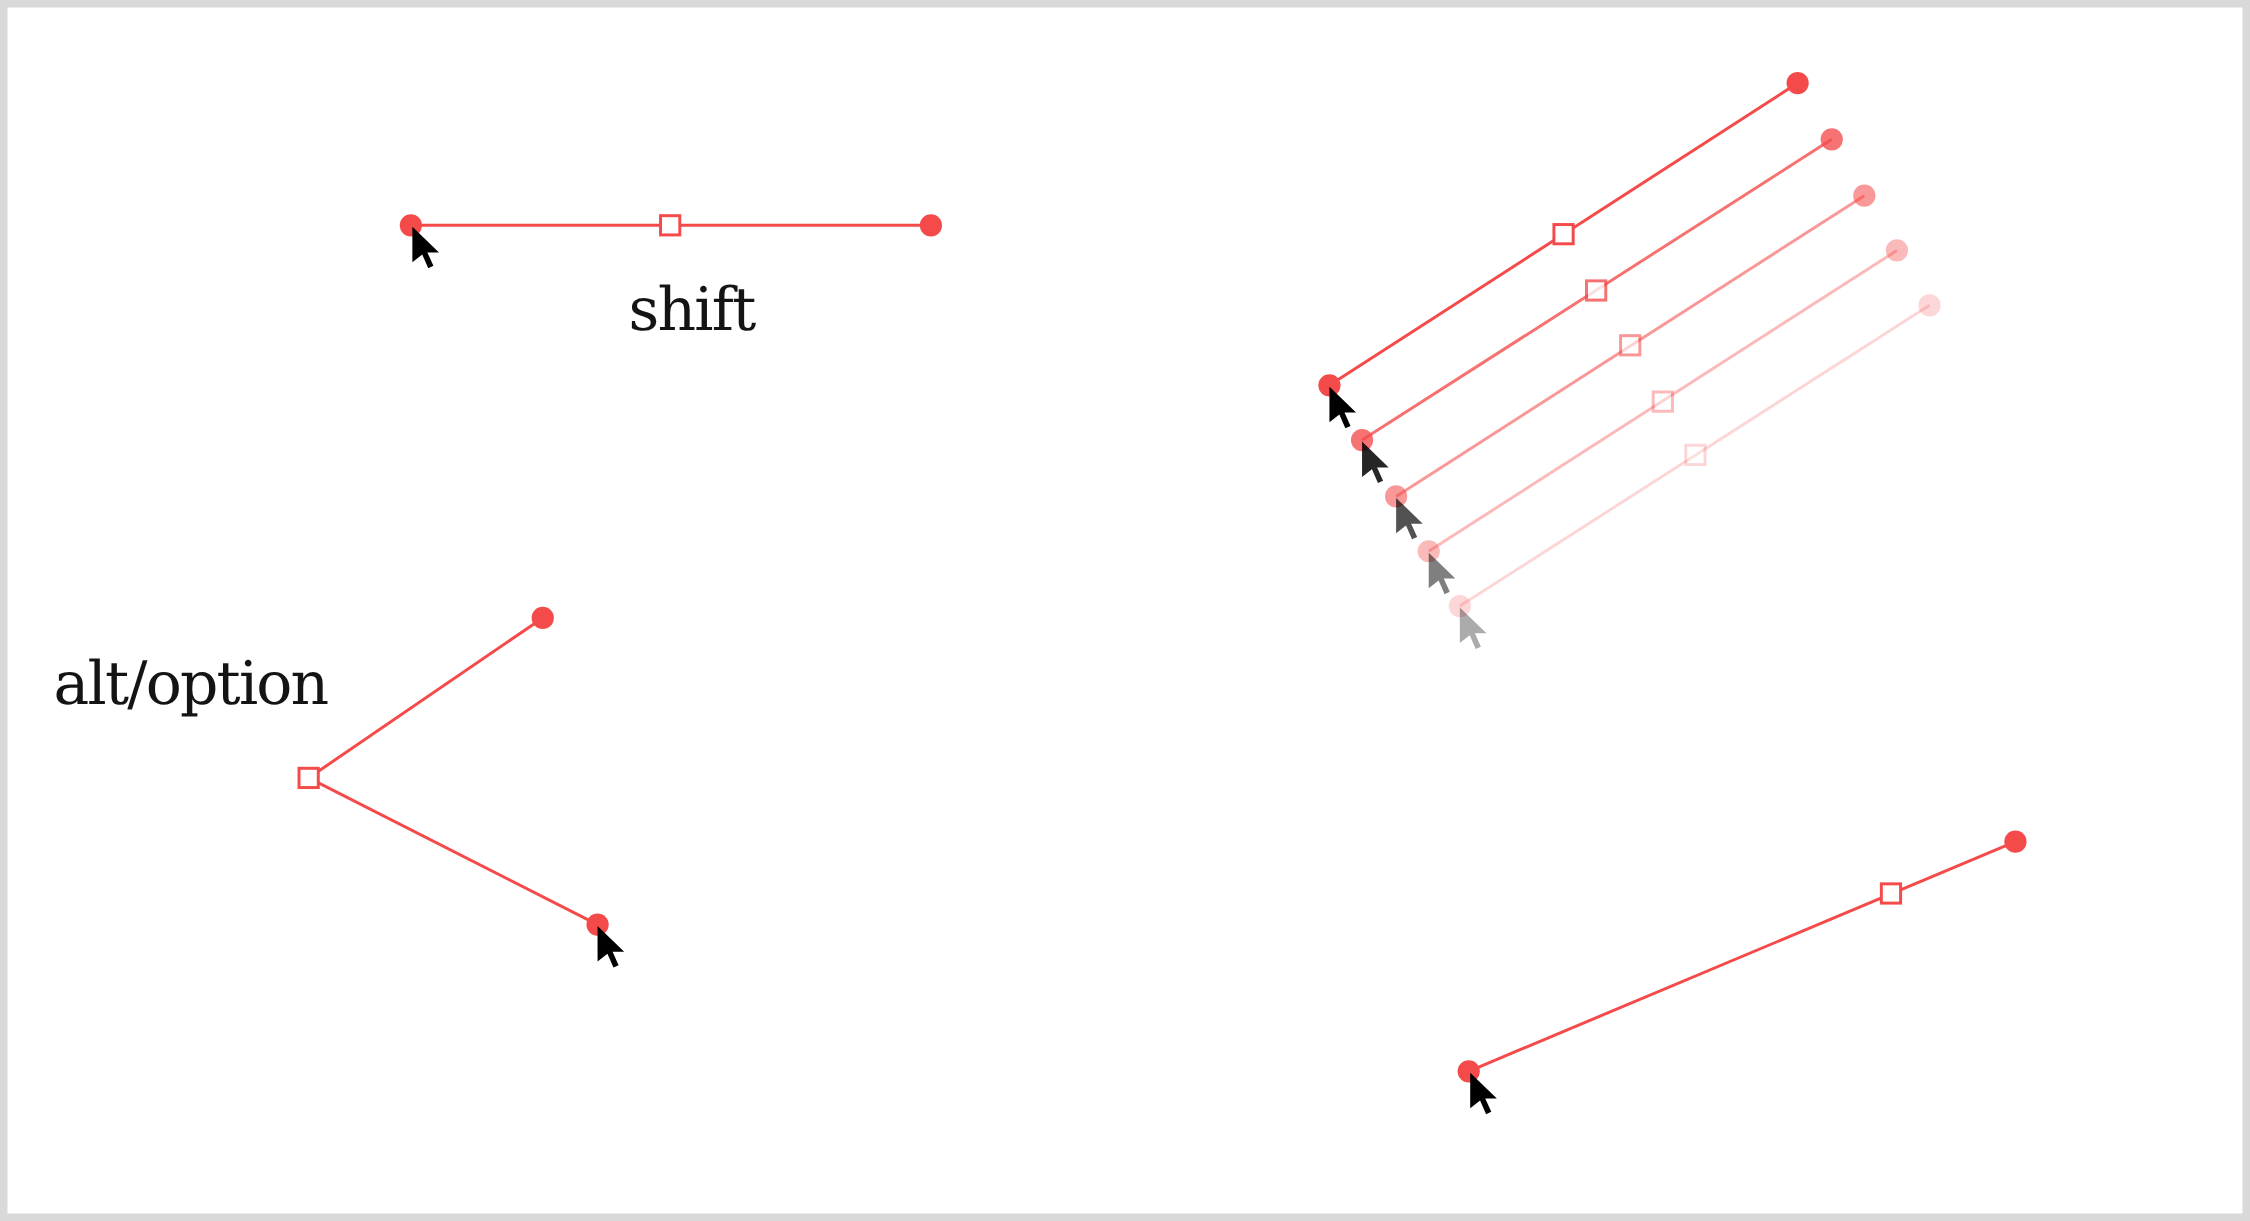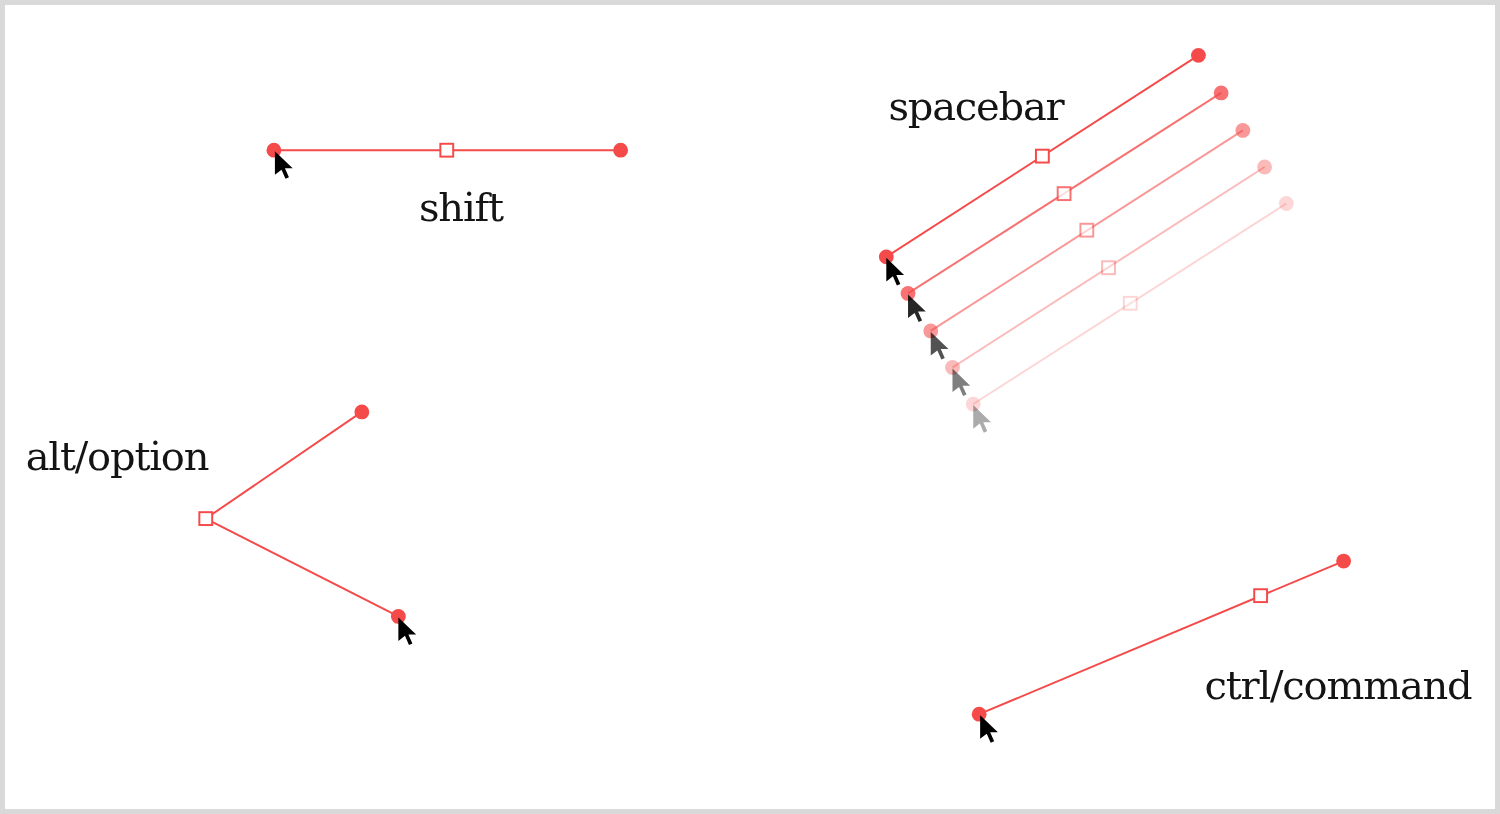--- a/index.html
+++ b/index.html
@@ -86,16 +86,14 @@
       </g>
       <g>
         <line x1="982" y1="718" x2="1351" y2="563" stroke="#f54a4a" stroke-width="2" opacity="1"></line>
         <rect x="1260.5" y="591.5" width="13" height="13" fill="#ffffff" stroke="#f54a4a" stroke-width="2" opacity="1"></rect>
         <circle cx="982" cy="718" r="7.5" fill="#f54a4a" opacity="1"></circle>
         <circle cx="1351" cy="563" r="7.5" fill="#f54a4a" opacity="1"></circle>
         <use href="#cursor-arrow" transform="translate(983,719) scale(1.45)" fill="#000000" opacity="1"></use>
       </g>
     </svg>
   <div class="key-label" style="left: 444px; top: 202px; margin-left: 12px;">shift</div>
-  <div class="key-label" style="left: 112px; top: 451px;">alt/option</div>
-  <div class="key-label" style="left: 971px; top: 101px;">spacebar</div>
-  <div class="key-label" style="left: 1333px; top: 680px;">ctrl/command</div>
+  <div class="key-label" style="left: 122px; top: 451px;">alt/option</div>
 </div>
 
 </body></html>

